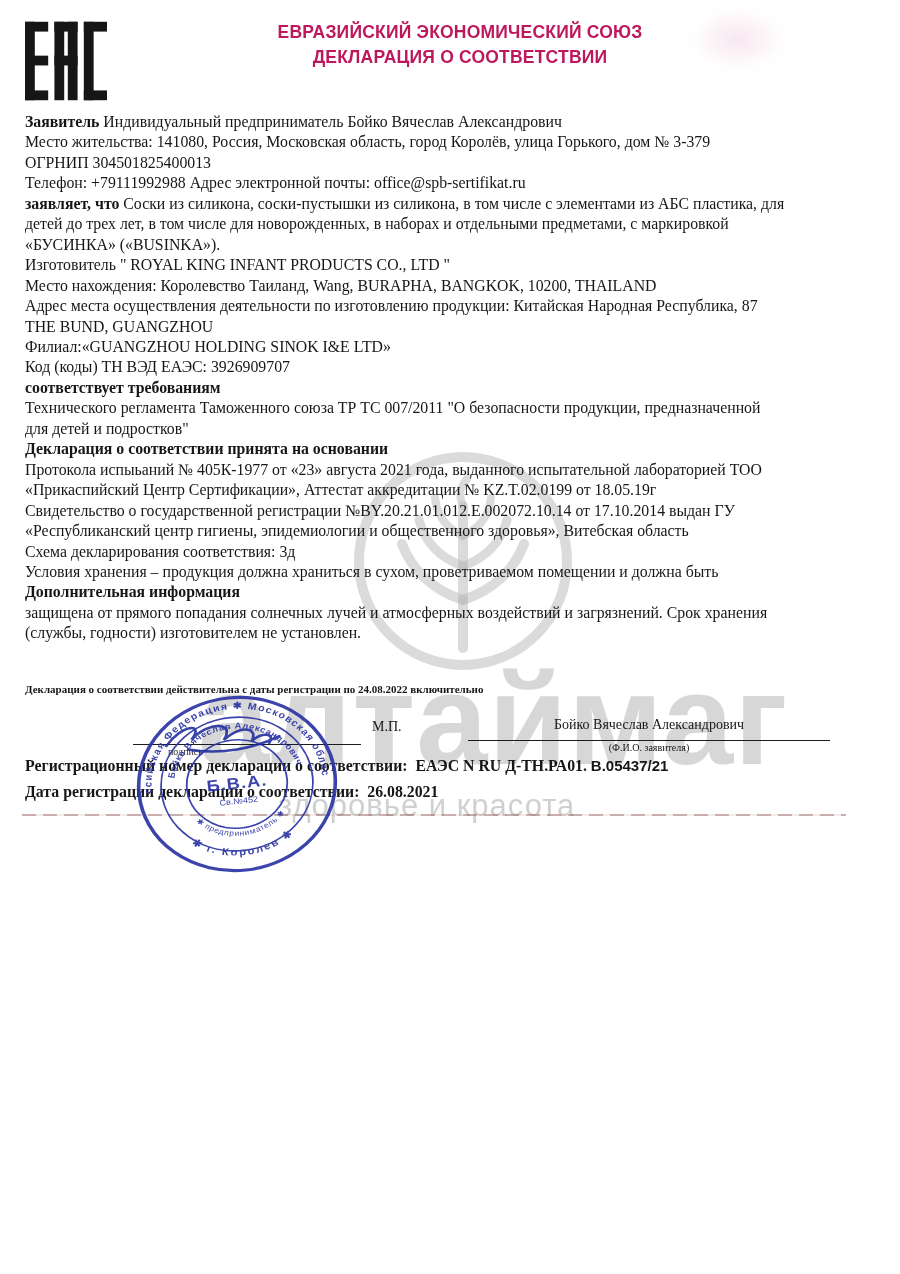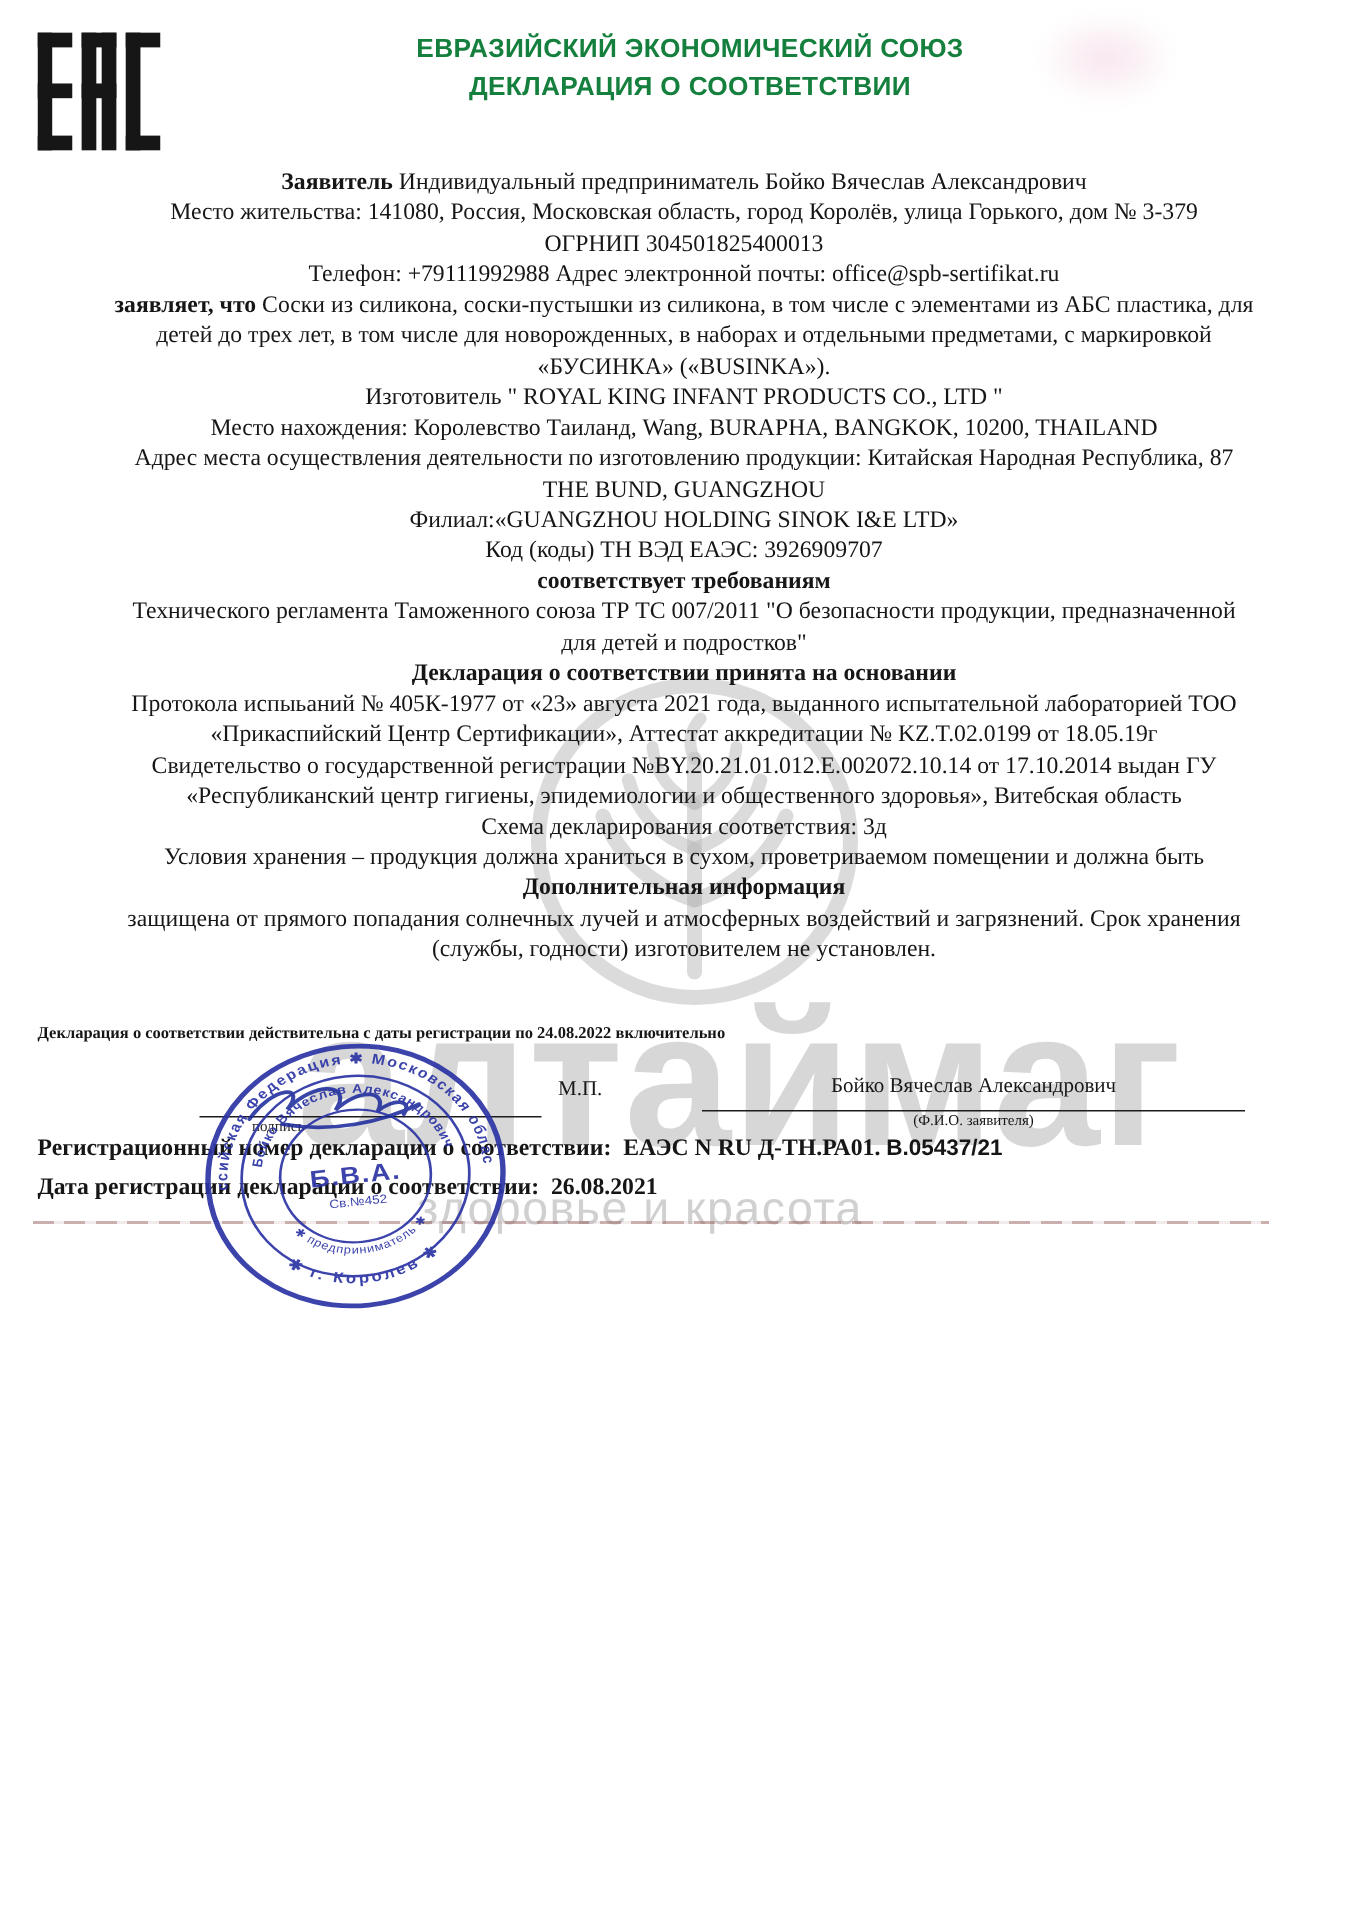--- a/index.html
+++ b/index.html
@@ -2,24 +2,24 @@
 <html><head>
 <meta charset="utf-8">
 <style>
   html,body{margin:0;padding:0;background:#888;}
   #page{position:relative;width:900px;height:1274px;background:#fff;overflow:hidden;
         font-family:"Liberation Serif",serif;color:#161616;}
   
   #eac-logo{position:absolute;left:25px;top:16px;width:82px;height:90px;}
   #hdr{position:absolute;left:20px;top:20px;width:880px;text-align:center;
        font-family:"Liberation Sans",sans-serif;font-weight:bold;font-size:17.5px;
-       line-height:25px;color:#15803d;letter-spacing:.2px;}
+       line-height:25px;color:#be185d;letter-spacing:.2px;}
   
   #body-text{position:absolute;left:25px;top:112px;width:862px;font-size:15.8px;
-             line-height:20.45px;text-align:center;}
+             line-height:20.45px;}
   #body-text .ln b{font-weight:bold;}
   #validity{position:absolute;left:25px;top:683px;width:860px;font-size:11px;font-weight:bold;}
   
   .serif16{font-size:14px;}
   #mp{position:absolute;left:372px;top:719px;}
   #fio-name{position:absolute;left:468px;top:717px;width:362px;text-align:center;}
   #fio-line{position:absolute;left:468px;top:740px;width:362px;border-top:1.6px solid #1c1c1c;}
   #fio-cap{position:absolute;left:548px;top:742px;width:202px;text-align:center;font-size:10px;}
   #sign-line{position:absolute;left:133px;top:744px;width:228px;border-top:1.4px solid #1c1c1c;}
   #sign-cap{position:absolute;left:168px;top:746px;font-size:10px;color:#2a2a2a;}

